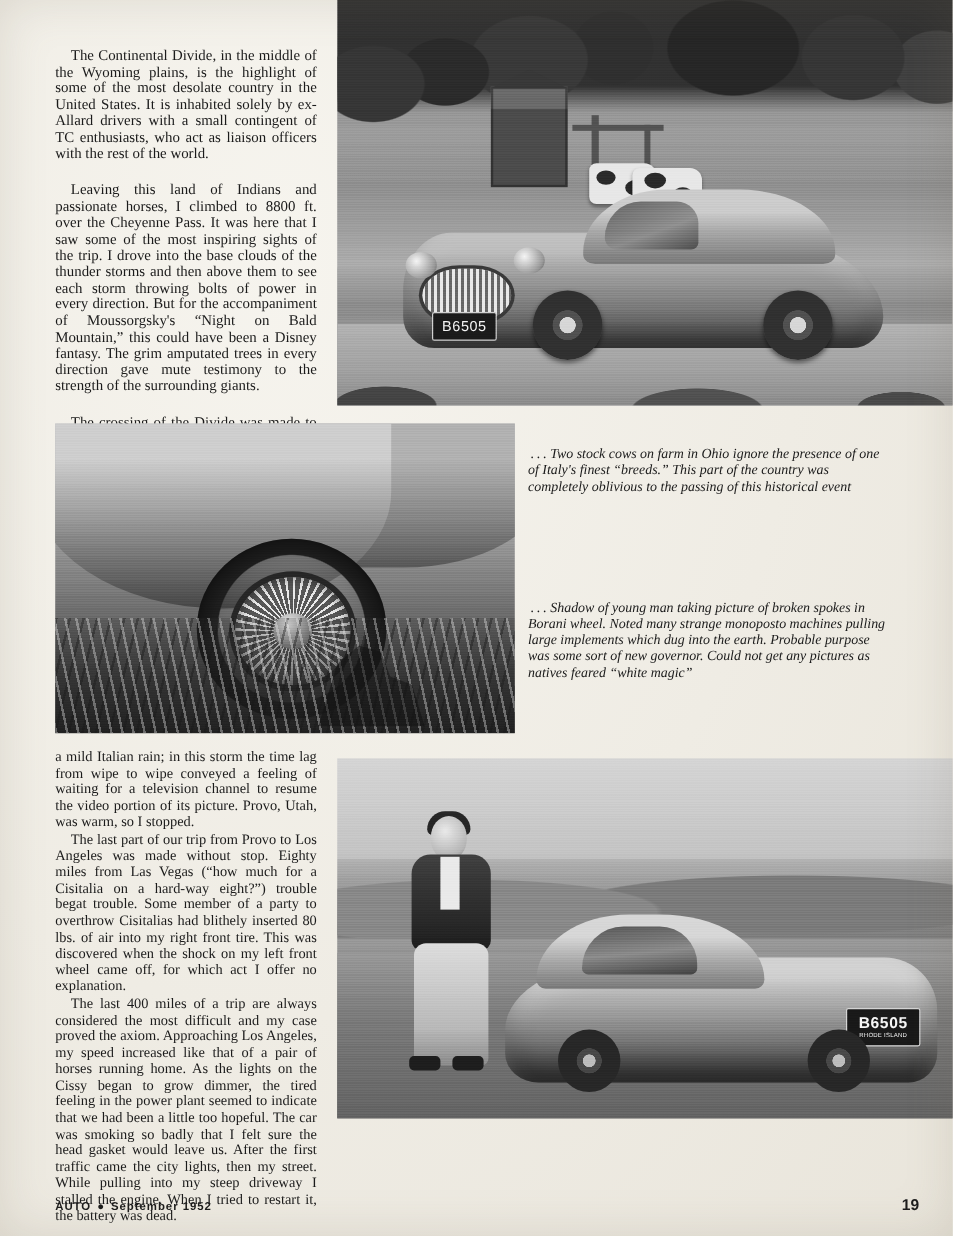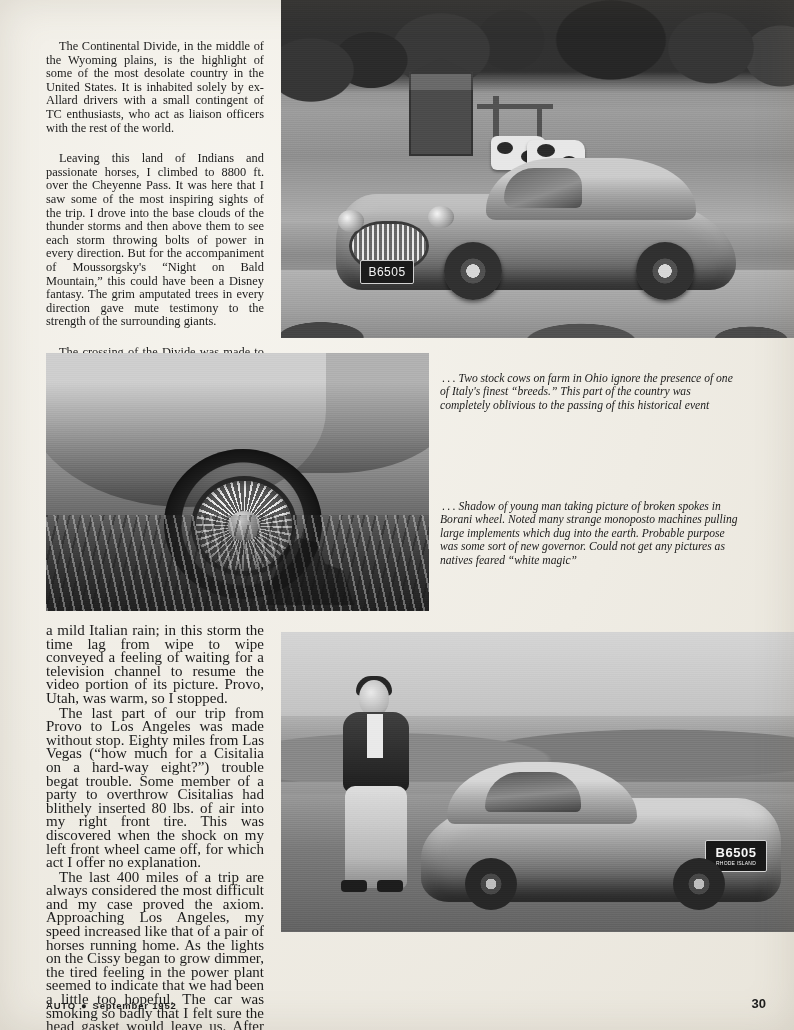--- a/index.html
+++ b/index.html
@@ -37,21 +37,21 @@
   }
   .col-left p + p{margin-top:17px;}
 
   .col-left2{
     position:absolute;
     left:46px; top:624px; width:218px;
   }
   .col-left2 p{
     margin:0;
     text-align:justify;
-    font-size:15px;
+    font-size:12px;
     line-height:13.6px;
     text-indent:13px;
   }
   .col-left2 p.noindent{text-indent:0;}
   .col-left2 p + p{margin-top:1px;}
 
   
   .photo{
     position:absolute;
     overflow:hidden;
@@ -403,16 +403,16 @@
       <div class="shoe" style="left:8px;"></div>
       <div class="shoe" style="left:44px;"></div>
     </div>
     <div class="grain"></div>
   </div>
 
 
   <div class="footer">
     <span>AUTO</span><span class="dot">●</span><span>September 1952</span>
   </div>
-  <div class="pagenum">30</div>
+  <div class="pagenum">19</div>
 
   <div class="edge-shade"></div>
 </div>
 
 </body></html>

